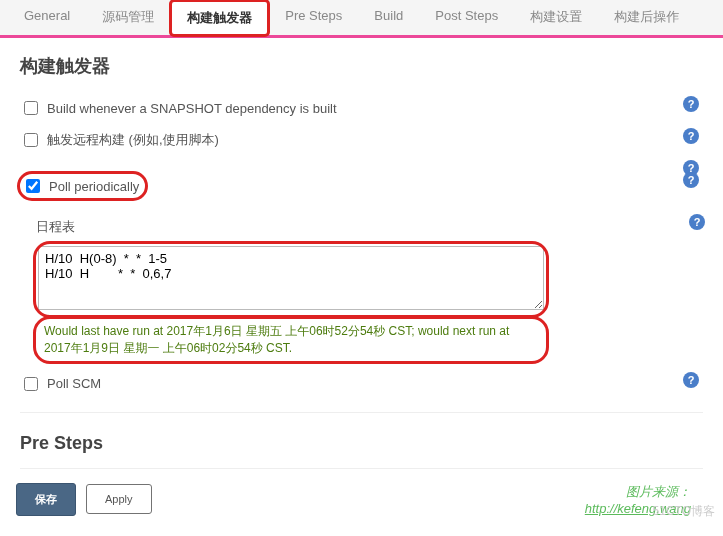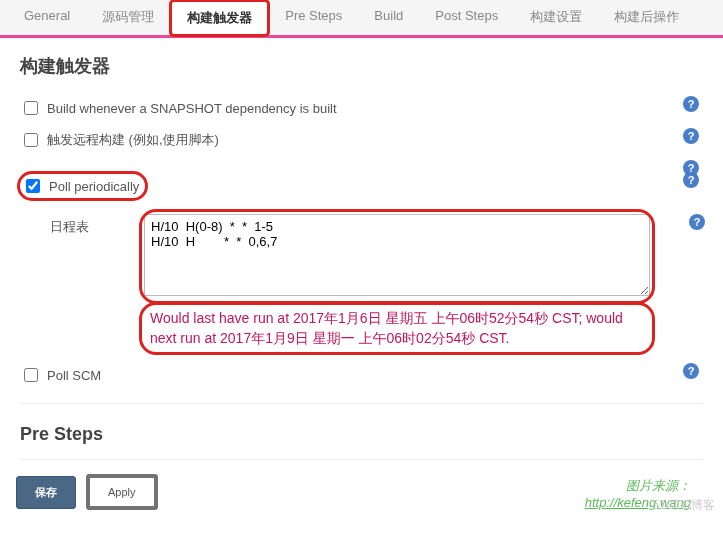--- a/index.html
+++ b/index.html
@@ -78,55 +78,56 @@
     cursor: pointer;
   }
   .hl-box {
     outline: 3px solid #d22;
     border-radius: 14px;
     padding: 2px 6px 2px 2px;
     display: inline-flex;
   }
   .schedule {
     display: flex;
-    gap: 32px;
-    margin: 8px 0 4px 30px;
+    gap: 8px;
+    margin: 8px 0 4px 16px;
     position: relative;
+    flex-direction: column;
   }
   .schedule-label {
     color: #555;
     padding-top: 6px;
     min-width: 60px;
   }
   .schedule-area {
     flex: 1;
     max-width: 510px;
   }
   textarea {
     width: 100%;
-    height: 82px;
+    height: 64px;
     border: 1px solid #bbb;
     padding: 4px 6px;
     font-family: inherit;
     font-size: 13px;
     resize: both;
     white-space: pre;
   }
   .ta-hl {
     outline: 3px solid #d22;
     border-radius: 14px;
     padding: 2px;
     margin-bottom: 4px;
   }
   .info-hl {
     outline: 3px solid #d22;
     border-radius: 14px;
     padding: 4px 8px;
-    color: #be185d;
-    font-size: 14px;
+    color: #4d7c0f;
+    font-size: 12px;
     line-height: 1.4;
   }
   .buttons {
     padding: 10px 16px;
     display: flex;
     gap: 10px;
     align-items: center;
     position: relative;
   }
   .btn {
@@ -137,21 +138,21 @@
   }
   .btn-primary {
     background: #4a6785;
     color: #fff;
     border: 1px solid #3b5570;
     font-weight: bold;
   }
   .btn-default {
     background: #fff;
     color: #555;
-    border: 4px solid #737373;
+    border: 1px solid #737373;
   }
   .watermark {
     position: absolute;
     right: 32px;
     bottom: 10px;
     text-align: right;
     font-style: italic;
     color: #3a3;
     opacity: 0.8;
   }

